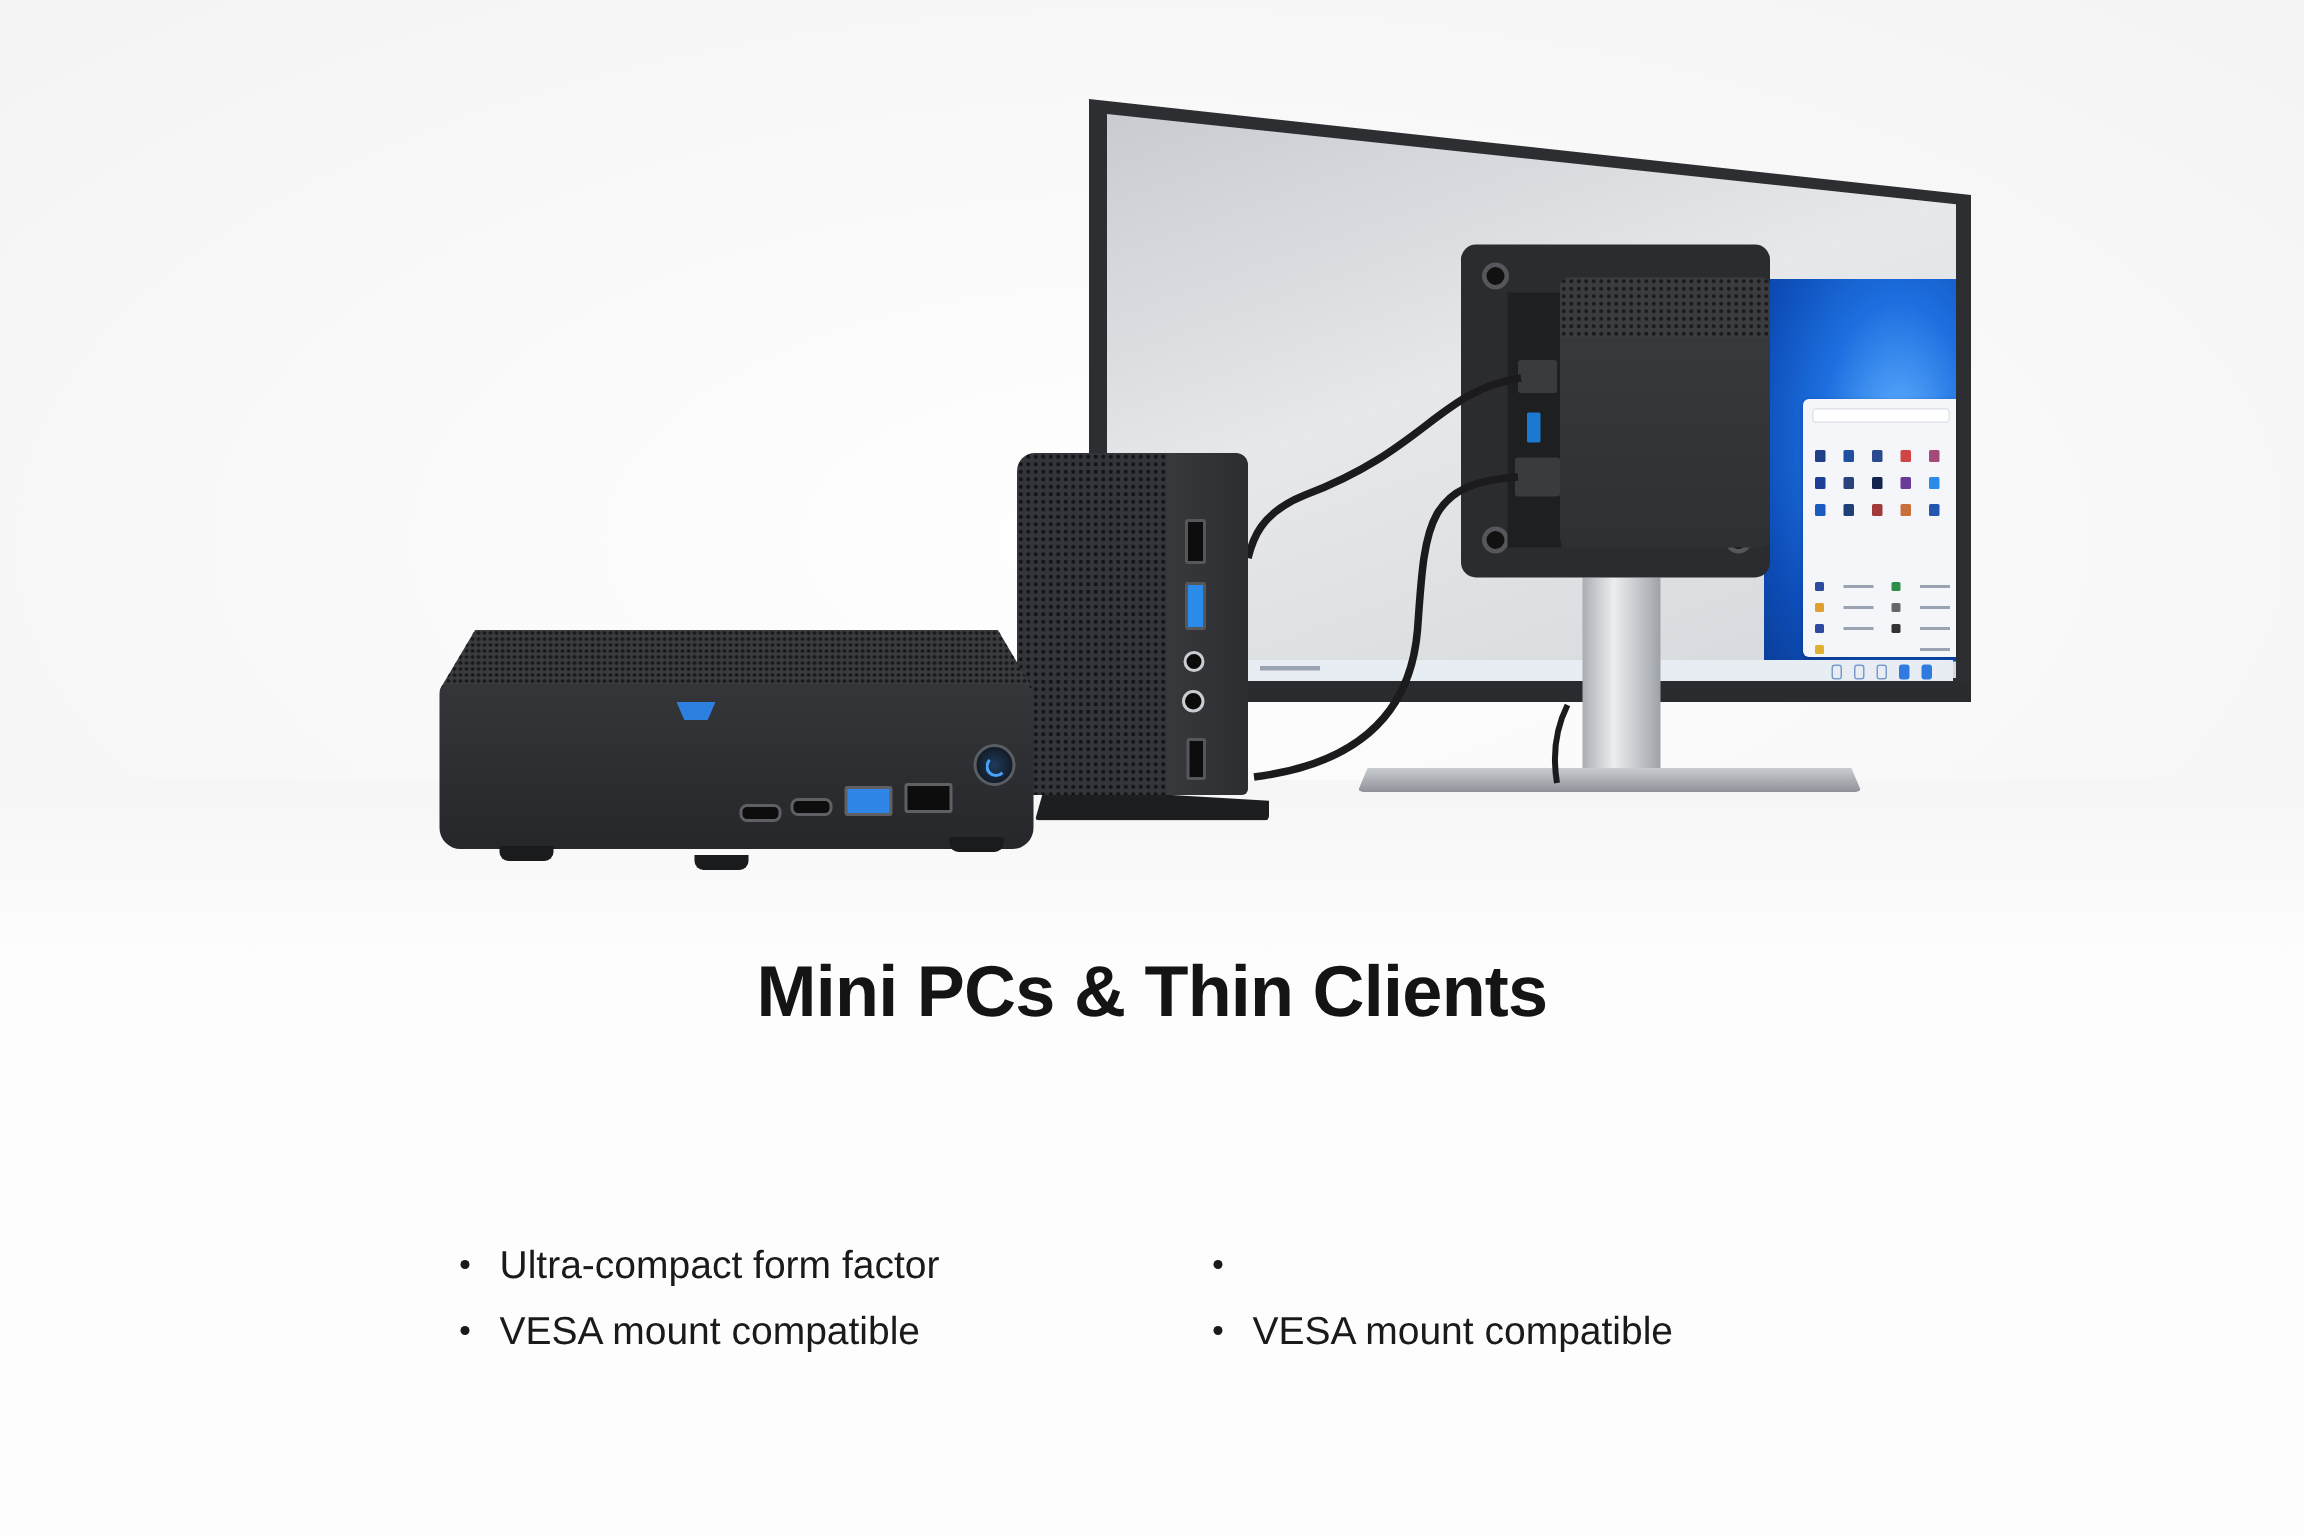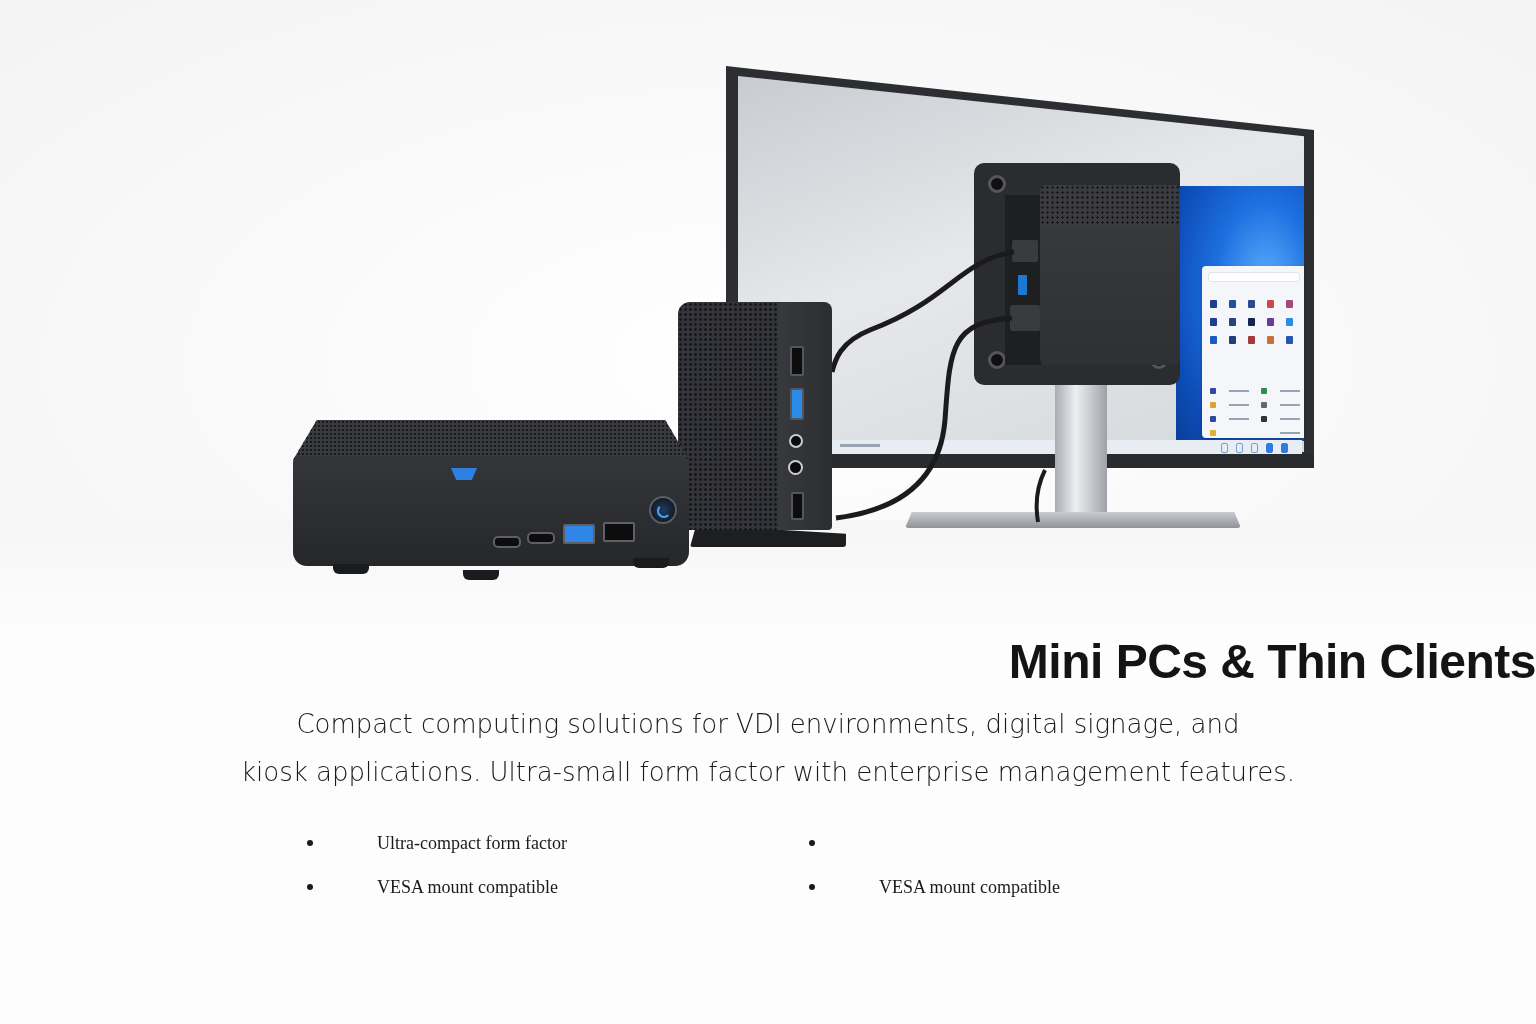--- a/index.html
+++ b/index.html
@@ -59,24 +59,24 @@
   .mini-logo{position:absolute;left:158px;top:48px;width:26px;height:12px;background:#2d7fe0;clip-path:polygon(0 0,100% 0,80% 100%,20% 100%);}
   .mini-foot{position:absolute;top:144px;width:36px;height:10px;background:#1a1b1d;border-radius:0 0 6px 6px;}
   .usbc{position:absolute;width:24px;height:8px;border-radius:5px;background:#0d0d0e;border:2px solid #5e6064;}
   .usba{position:absolute;width:28px;height:16px;background:#0d0d0e;border:2px solid #5e6064;border-radius:2px;}
   .usba.blue{background:#2f86e6;}
   .power-btn{position:absolute;width:24px;height:24px;border-radius:50%;background:radial-gradient(#1e3b5c,#0e0f11);border:2px solid #5a5d62;}
   .power-btn::after{content:"";position:absolute;left:6px;top:6px;width:10px;height:10px;border-radius:50%;border:2px solid #49a3ff;border-right-color:transparent;border-top-color:transparent;}
 
   
   .caption{position:absolute;left:0;top:630px;width:1536px;text-align:center;}
-  .title{font-family:"Liberation Sans","DejaVu Sans",sans-serif;font-size:48px;font-weight:bold;color:#141414;letter-spacing:-0.5px;margin:0;line-height:64px;text-align:right;}
+  .title{font-family:"Liberation Sans","DejaVu Sans",sans-serif;font-size:48px;font-weight:bold;color:#141414;letter-spacing:-0.5px;margin:0;line-height:64px;}
   .desc{font-family:"DejaVu Sans","Liberation Sans",sans-serif;font-size:26px;color:#1a1a1a;line-height:48px;margin:6px 0 0 0;font-weight:300;}
   .bullets{position:absolute;top:824px;left:305px;width:960px;display:grid;grid-template-columns:502px 460px;row-gap:6px;}
-  .bullet{font-family:Liberation Serif, serif;font-size:18px;color:#1a1a1a;line-height:38px;display:flex;align-items:center;gap:44px;}
+  .bullet{font-family:Liberation Sans, sans-serif;font-size:26px;color:#1a1a1a;line-height:38px;display:flex;align-items:center;}
   .dot{display:inline-block;width:6px;height:6px;border-radius:50%;background:#1a1a1a;margin-right:20px;margin-left:2px;}
 </style>
 </head>
 <body>
 
 <div class="hero"></div>
 <div class="floor"></div>
 
 <div class="monitor">
   <div class="mon-frame"></div>
@@ -183,24 +183,20 @@
     <div class="usba" style="left:310px;top:66px"></div>
     <div class="power-btn" style="left:356px;top:40px"></div>
   </div>
   <div class="mini-foot" style="left:40px"></div>
   <div class="mini-foot" style="left:170px;top:150px"></div>
   <div class="mini-foot" style="left:340px;top:138px"></div>
 </div>
 
 <div class="caption">
   <h1 class="title">Mini PCs &amp; Thin Clients</h1>
-  <p class="desc">
-    <span>Compact computing solutions for VDI environments, digital signage, and</span><br>
-    <span>kiosk applications. Ultra-small form factor with enterprise management features.</span>
-  </p>
 </div>
 
 <div class="bullets">
   <div class="bullet">
       <span class="dot"></span>
       <span>Ultra-compact form factor</span>
     </div>
   <div class="bullet">
       <span class="dot"></span>
     </div>

